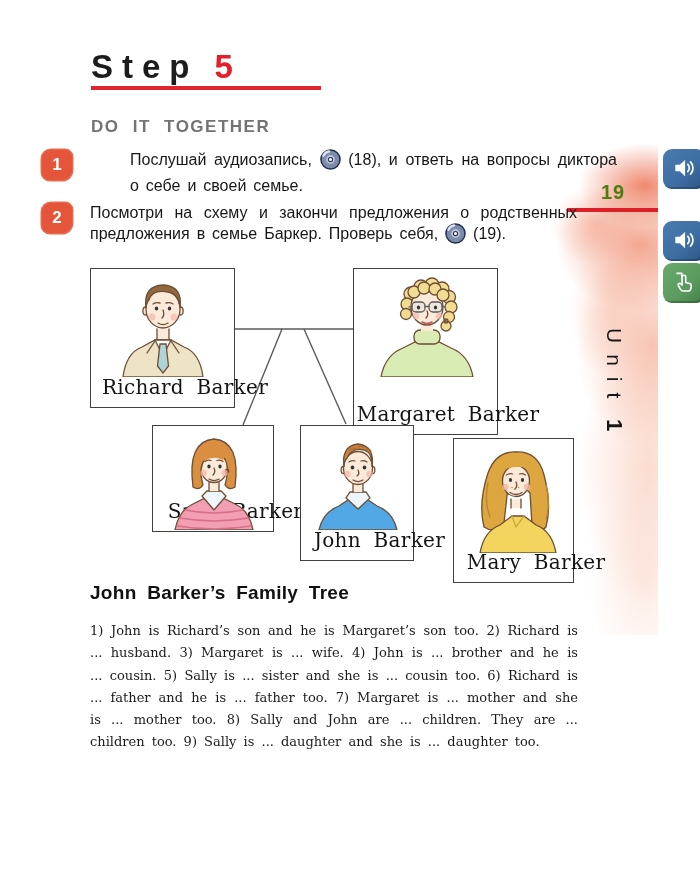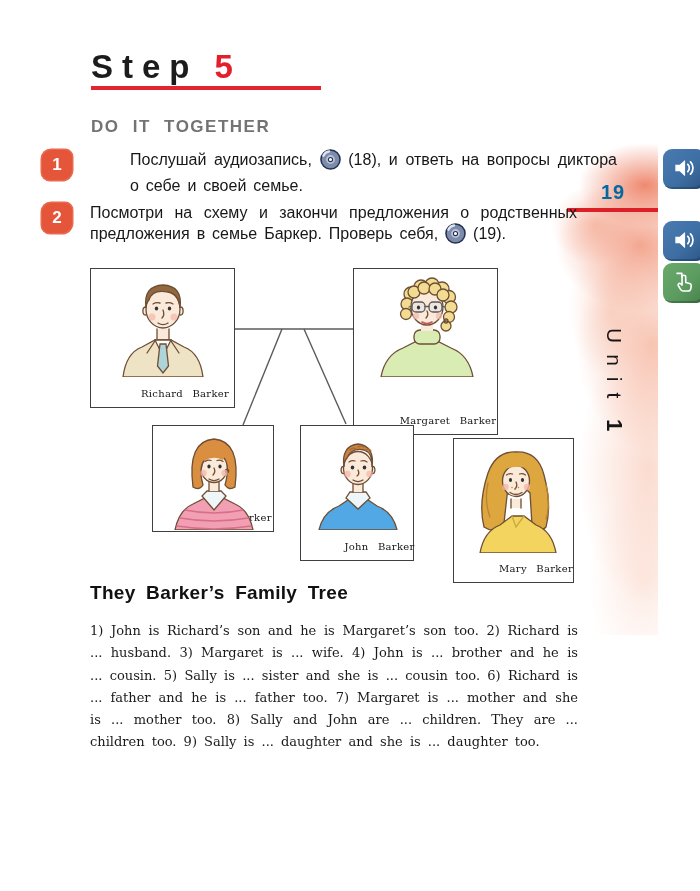--- a/index.html
+++ b/index.html
@@ -30,21 +30,21 @@
     color:#17171a; text-align:justify; word-spacing:2.5px; }
   .task-1 { top:149px;margin-left:40px; }
   .task-2 { top:202px; }
   .cd-icon { display:inline-block; vertical-align:-5px; }
 
   
   .tree-lines { position:absolute; left:0; top:0; width:700px; height:891px; pointer-events:none; }
   .member-box { position:absolute; background:#ffffff; border:1.5px solid #3f3f3f;
     display:flex; flex-direction:column; align-items:center; justify-content:flex-end; }
   .member-box svg.portrait { position:absolute; top:4px; left:0; right:0; margin:auto; }
-  .member-name { font-family:"DejaVu Serif", serif; font-size:10px; color:#141414;
+  .member-name { font-family:"DejaVu Serif", serif; font-size:20px; color:#141414;
     word-spacing:6px; letter-spacing:.3px; padding-bottom:8px; white-space:nowrap;margin-left:45px; }
   .box-richard  { left:90px;  top:268px; width:145px; height:140px; }
   .box-margaret { left:353px; top:268px; width:145px; height:167px; }
   .box-sally    { left:152px; top:425px; width:122px; height:107px; }
   .box-john     { left:300px; top:425px; width:114px; height:136px; }
   .box-mary     { left:453px; top:438px; width:121px; height:145px; }
 
   
   .reading-heading { position:absolute; left:90px; top:582px; font-size:19px; font-weight:bold;
     color:#111; letter-spacing:.3px; word-spacing:5px; }
@@ -57,21 +57,21 @@
     background-image:
       radial-gradient(95px 60px at 105px 55px,  rgba(236,118,88,.85), rgba(236,118,88,0) 70%),
       radial-gradient(120px 95px at 100px 115px, rgba(240,138,108,.75), rgba(240,138,108,0) 70%),
       radial-gradient(105px 150px at 112px 215px, rgba(243,158,128,.6), rgba(243,158,128,0) 72%),
       radial-gradient(95px 185px at 108px 340px, rgba(246,176,150,.45), rgba(246,176,150,0) 73%),
       radial-gradient(75px 130px at 104px 450px, rgba(248,192,168,.32), rgba(248,192,168,0) 75%),
       radial-gradient(60px 55px at 55px 95px,   rgba(241,146,116,.45), rgba(241,146,116,0) 72%),
       radial-gradient(55px 90px at 70px 180px,  rgba(244,164,134,.35), rgba(244,164,134,0) 75%);
   }
   .page-number { position:absolute; left:568px; top:181px; width:90px; text-align:center;
-    font-size:20px; font-weight:bold; color:#0369a1; letter-spacing:1px; }
+    font-size:20px; font-weight:bold; color:#4d7c0f; letter-spacing:1px; }
   .sidebar-rule { position:absolute; left:567px; top:208px; width:91px; height:4px; background:#dd1f28; }
   .unit-tab { position:absolute; left:601px; top:328px; writing-mode:vertical-rl;
     text-orientation:mixed; font-size:21px; color:#161616; letter-spacing:11px; }
   .unit-tab .unit-num { font-weight:bold; font-size:22px; letter-spacing:0; margin-top:10px; }
 
   
   .side-btn { position:absolute; left:663px; width:42px; height:40px; border-radius:9px;
     display:flex; align-items:center; justify-content:center; cursor:pointer; border:none; }
   .btn-blue { background:linear-gradient(135deg,#4a7bb0 0%, #3e6fa4 55%, #2d5484 100%);
     box-shadow:inset -2px -2px 0 rgba(18,42,72,.35); }
@@ -282,16 +282,16 @@
         <g fill="#b9792f" stroke="none">
           <circle cx="58" cy="44.5" r=".7"></circle>
             <circle cx="61" cy="46" r=".7"></circle>
             <circle cx="64.5" cy="44.5" r=".7"></circle>
         </g>
       </g>
     </svg>
     <div class="member-name">Mary Barker</div>
   </div>
 
-  <div class="reading-heading">They Barker’s Family Tree</div>
+  <div class="reading-heading">John Barker’s Family Tree</div>
   <div class="reading-paragraph">1) John is Richard’s son and he is Margaret’s son too. 2) Richard is ... husband. 3) Margaret is ... wife. 4) John is ... brother and he is ... cousin. 5) Sally is ... sister and she is ... cousin too. 6) Richard is ... father and he is ... father too. 7) Margaret is ... mother and she is ... mother too. 8) Sally and John are ... children. They are ... children too. 9) Sally is ... daughter and she is ... daughter too.</div>
 
 </div>
 
 </body></html>

